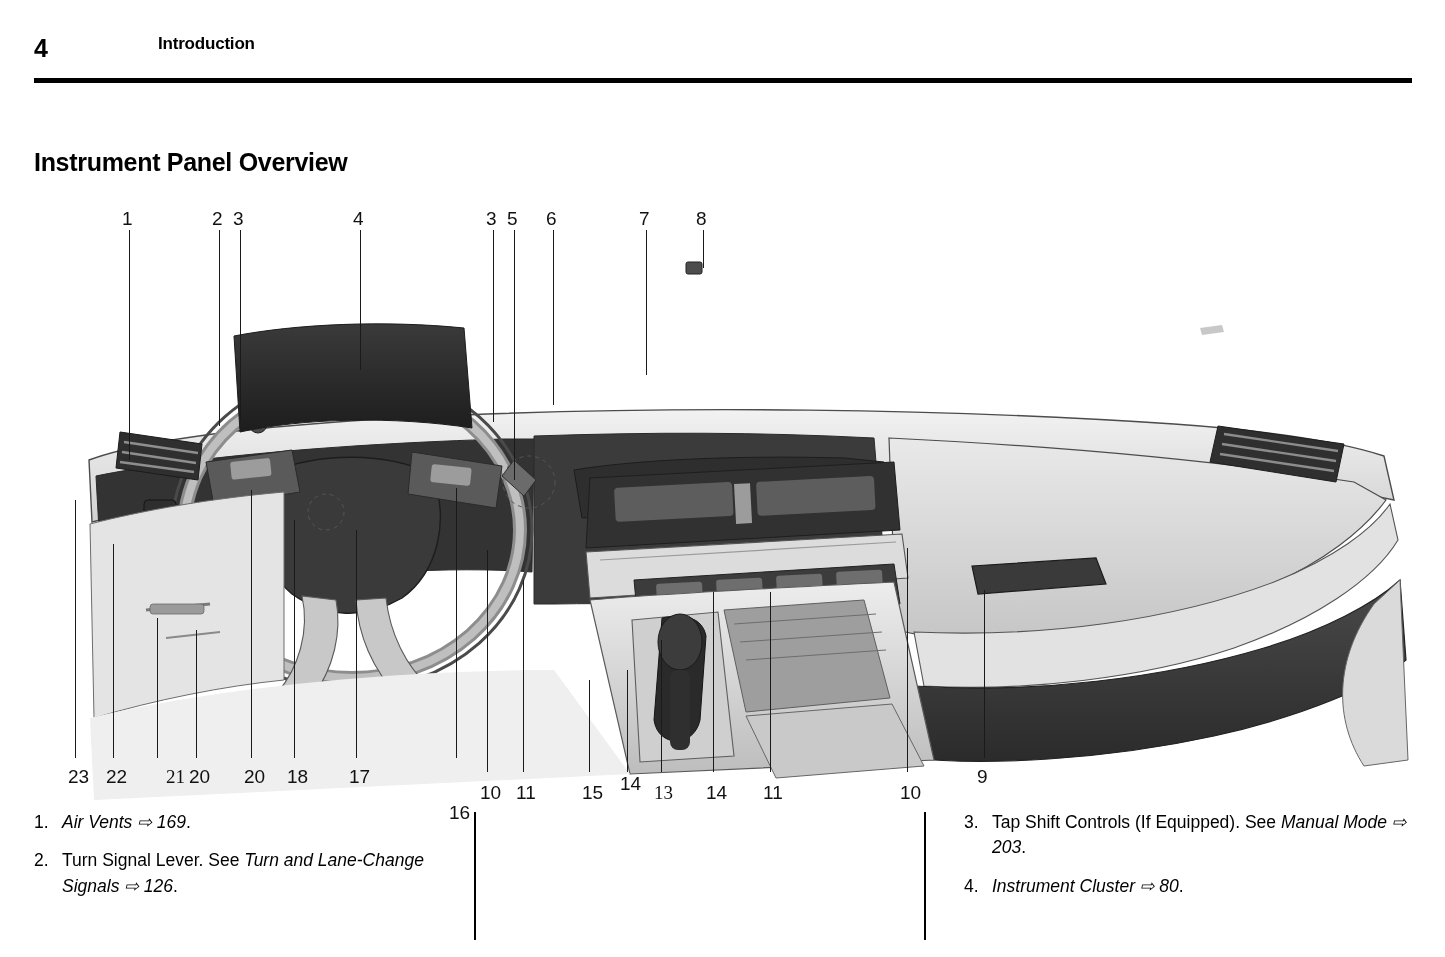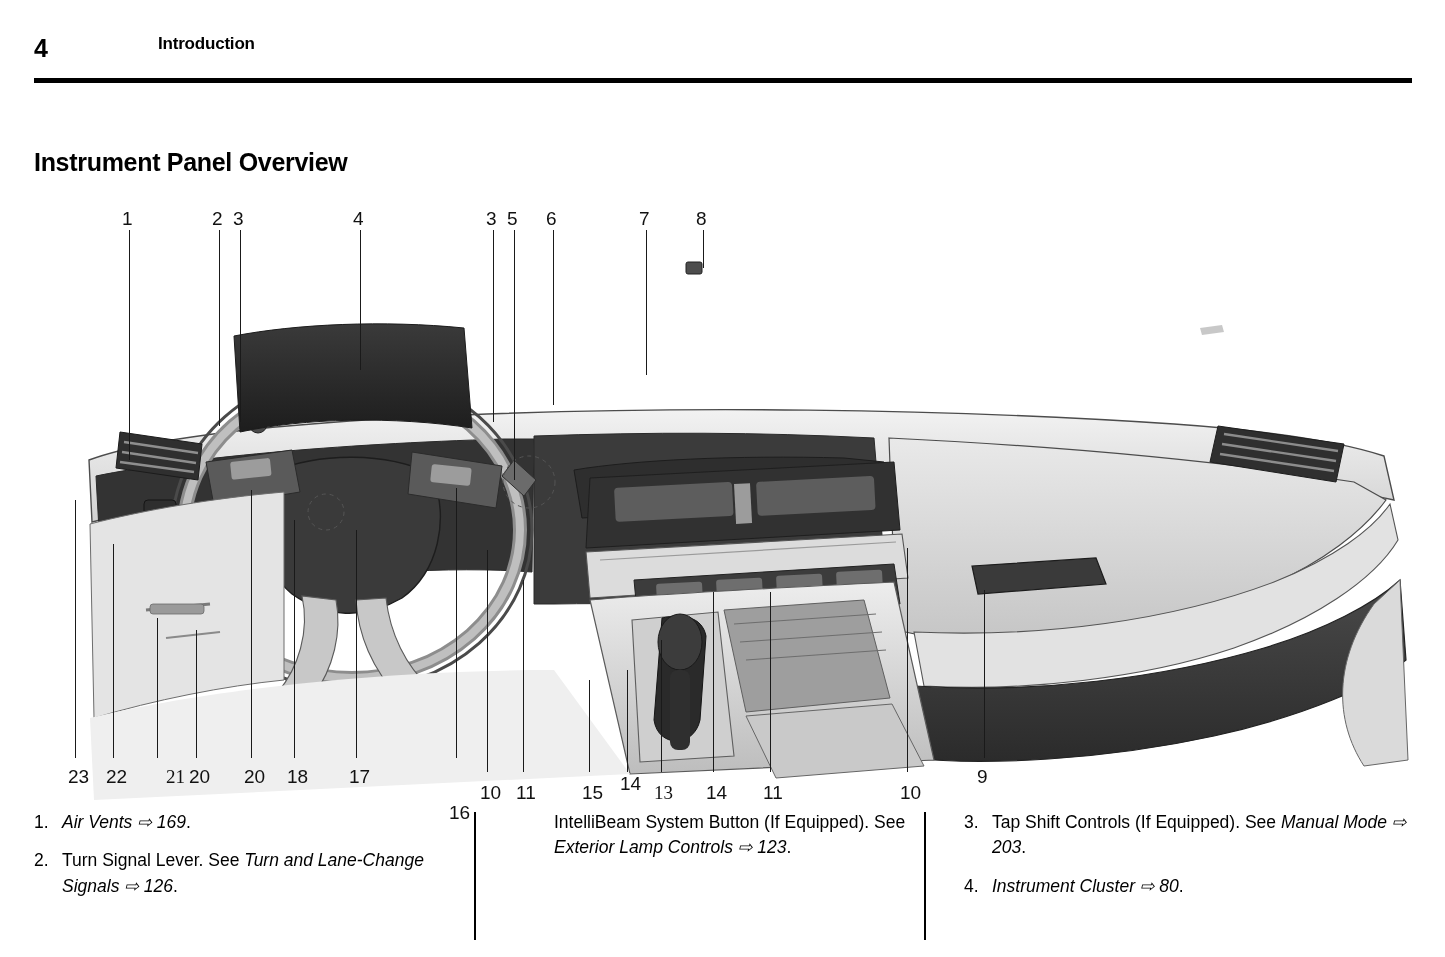--- a/index.html
+++ b/index.html
@@ -379,24 +379,20 @@
         <div class="item">
           <div class="item-num">1.</div>
           <div class="item-text"><span class="it">Air Vents </span><span class="it">⇨ 169</span><span>.</span></div>
         </div>
         <div class="item">
           <div class="item-num">2.</div>
           <div class="item-text"><span>Turn Signal Lever. See </span><span class="it">Turn and Lane-Change Signals ⇨ 126</span><span>.</span></div>
         </div>
       </div>
     <div class="col col-2" id="col-2">
-        <div class="item">
-          <div class="item-num"></div>
-          <div class="item-text"><span>IntelliBeam System Button (If Equipped). See </span><span class="it">Exterior Lamp Controls ⇨ 123</span><span>.</span></div>
-        </div>
       </div>
     <div class="col col-3" id="col-3">
         <div class="item">
           <div class="item-num">3.</div>
           <div class="item-text"><span>Tap Shift Controls (If Equipped). See </span><span class="it">Manual Mode ⇨ 203</span><span>.</span></div>
         </div>
         <div class="item">
           <div class="item-num">4.</div>
           <div class="item-text"><span class="it">Instrument Cluster ⇨ 80</span><span>.</span></div>
         </div>

